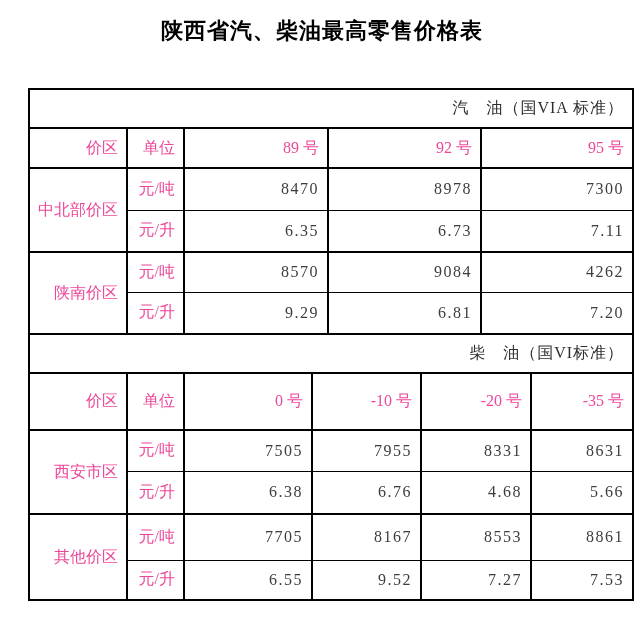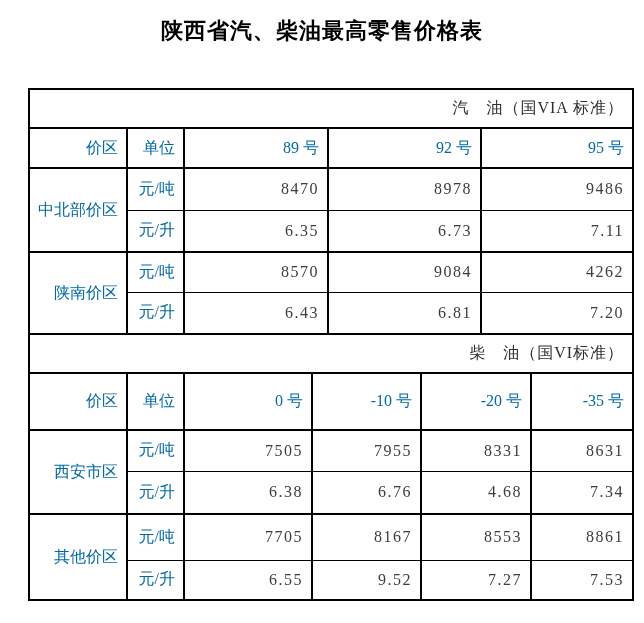--- a/index.html
+++ b/index.html
@@ -51,21 +51,21 @@
   td.minor-t { border-top-width: 1px; }
   
   table.diesel tr.section-row td { border-top: 0; margin-left: 44px; }
 
   td.section-cell {
     font-size: 16px;
     color: #2f2f2f;
     letter-spacing: 1px;
   }
   td.col-head, td.region, td.unit {
-    color: #0369a1;
+    color: #ec4899;
   }
   td.price {
     letter-spacing: 1.5px;
     color: #3d3d3d;
     margin-top: 40px;
   }
   
   table.gasoline tr.section-row { height: 36px; }
   table.gasoline tr.head-row    { height: 40px; }
   table.gasoline tr.r1 { height: 42px; }
@@ -105,38 +105,38 @@
         <td class="col-head">单位</td>
         <td class="col-head">89 号</td>
         <td class="col-head">92 号</td>
         <td class="col-head">95 号</td>
       </tr>
       <tr class="r1">
         <td rowspan="2" class="region">中北部价区</td>
         <td class="unit minor-b">元/吨</td>
         <td class="price minor-b">8470</td>
         <td class="price minor-b">8978</td>
-        <td class="price minor-b">9486</td>
+        <td class="price minor-b">7300</td>
       </tr>
       <tr class="r2">
         <td class="unit minor-t">元/升</td>
         <td class="price minor-t">6.35</td>
         <td class="price minor-t">6.73</td>
         <td class="price minor-t">7.11</td>
       </tr>
       <tr class="r3">
         <td rowspan="2" class="region">陕南价区</td>
         <td class="unit minor-b">元/吨</td>
         <td class="price minor-b">8570</td>
         <td class="price minor-b">9084</td>
         <td class="price minor-b">4262</td>
       </tr>
       <tr class="r4">
         <td class="unit minor-t">元/升</td>
-        <td class="price minor-t">6.43</td>
+        <td class="price minor-t">9.29</td>
         <td class="price minor-t">6.81</td>
         <td class="price minor-t">7.20</td>
       </tr>
     </tbody>
       </table>
 
     <table class="diesel">
       <colgroup>
         <col style="width:98px">
           <col style="width:57px">
@@ -163,21 +163,21 @@
         <td class="price minor-b">7505</td>
         <td class="price minor-b">7955</td>
         <td class="price minor-b">8331</td>
         <td class="price minor-b">8631</td>
       </tr>
       <tr class="r2">
         <td class="unit minor-t">元/升</td>
         <td class="price minor-t">6.38</td>
         <td class="price minor-t">6.76</td>
         <td class="price minor-t">4.68</td>
-        <td class="price minor-t">7.34</td>
+        <td class="price minor-t">5.66</td>
       </tr>
       <tr class="r3">
         <td rowspan="2" class="region">其他价区</td>
         <td class="unit minor-b">元/吨</td>
         <td class="price minor-b">7705</td>
         <td class="price minor-b">8167</td>
         <td class="price minor-b">8553</td>
         <td class="price minor-b">8861</td>
       </tr>
       <tr class="r4">

